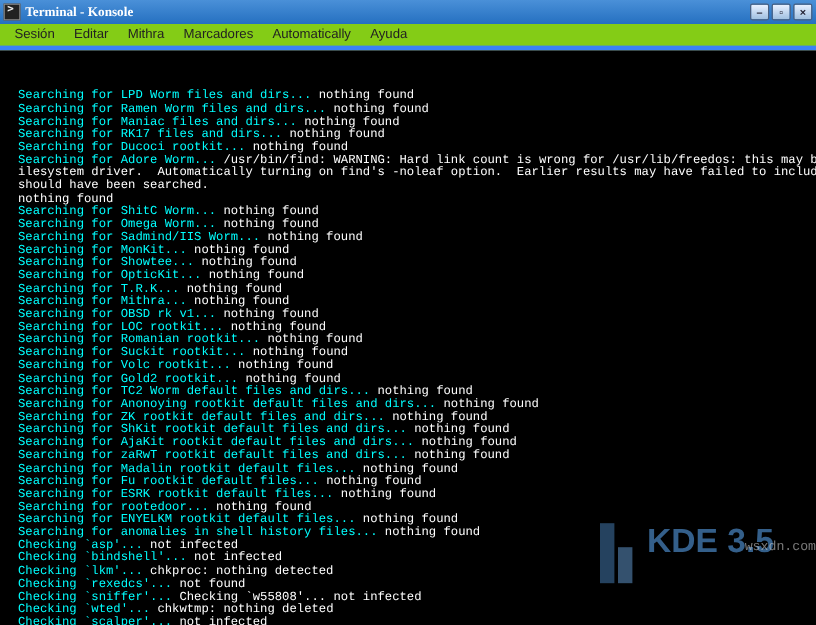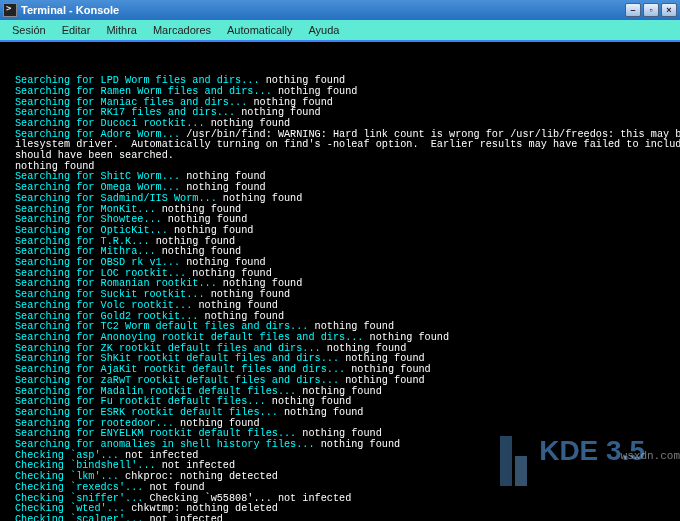--- a/index.html
+++ b/index.html
@@ -42,42 +42,42 @@
     }
     .titlebar .app-icon::after {
       content: ">";
       position: absolute;
       top: -1px;
       left: 2px;
       font-size: 9px;
       color: #eee;
       font-family: monospace;
     }
-    .titlebar .title { flex: 0 0 auto; }
+    .titlebar .title { flex: 0 0 auto; font-family: Liberation Serif, serif; }
     .titlebar .spacer { flex: 1; }
     .titlebar .btns { display: flex; gap: 2px; }
     .titlebar .btn {
       width: 16px;
       height: 14px;
       background: linear-gradient(to bottom, #e8f0ff, #a0c0e0);
       border: 1px solid #4a6080;
       border-radius: 2px;
       display: flex;
       align-items: center;
       justify-content: center;
       font-size: 9px;
       color: #223;
       cursor: pointer;
       font-weight: bold;
       line-height: 1;
     }
     .menubar {
       height: 22px;
-      background: #5eead4;
-      border-bottom: 2px solid #3b82f6;
+      background: #84cc16;
+      border-bottom: 4px solid #3b82f6;
       display: flex;
       align-items: center;
       padding: 0 4px;
       gap: 0;
       font-size: 11px;
       color: #222;
     }
     .menubar .item {
       padding: 3px 8px;
       cursor: pointer;

